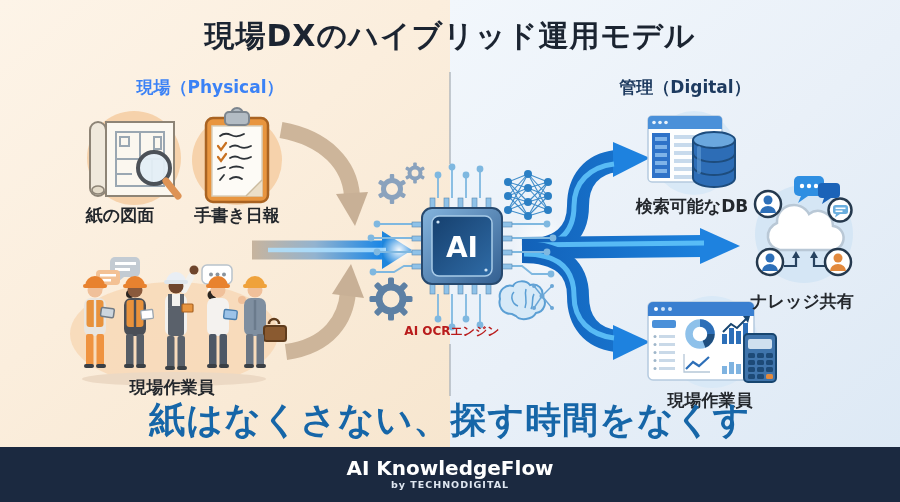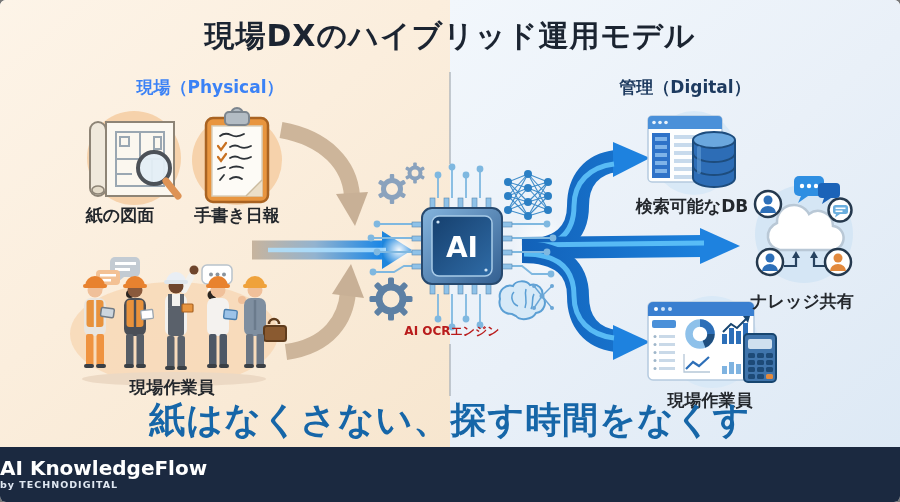--- a/index.html
+++ b/index.html
@@ -1,41 +1,40 @@
 <!DOCTYPE html>
 <html><head>
 <meta charset="utf-8">
 <style>
   html,body{margin:0;padding:0;background:#777;}
   .stage{
     position:relative;width:900px;height:502px;overflow:hidden;
     font-family:"DejaVu Sans","Liberation Sans",sans-serif;
     background:#fff;
-    border-radius:6px;
   }
   .bg-left{position:absolute;left:0;top:0;width:450px;height:447px;
     background:linear-gradient(140deg,#fdf4e8 0%,#fbeedd 45%,#f7e6cf 100%);}
   .bg-right{position:absolute;left:450px;top:0;width:450px;height:447px;
     background:linear-gradient(140deg,#f2f7fc 0%,#e9f0f8 50%,#dde9f5 100%);}
   .divider{position:absolute;left:449px;width:2px;background:#a9b1b9;opacity:.65;}
   .d1{top:72px;height:92px;}
   .d2{top:344px;height:52px;}
   .title{position:absolute;top:16px;left:0;width:100%;text-align:center;
     font-size:30px;font-weight:700;color:#1b2431;letter-spacing:1px;z-index:4;}
   .sec-header{position:absolute;top:76px;transform:translateX(-50%);
     font-size:17px;font-weight:700;z-index:4;white-space:nowrap;}
   .hdr-phys{left:210px;color:#3b82f6;}
   .hdr-dig{left:685px;color:#1d3a5f;}
   .lbl{position:absolute;transform:translateX(-50%);font-size:17px;font-weight:700;
     color:#23272c;z-index:4;white-space:nowrap;}
   .lbl-engine{font-size:12px;color:#b91c1c;}
   .slogan{position:absolute;top:396px;left:0;width:100%;text-align:center;
     font-size:36px;font-weight:700;color:#1666a8;z-index:4;letter-spacing:1px;}
   .footer{position:absolute;left:0;top:447px;width:900px;height:55px;background:#1b2940;
-    display:flex;flex-direction:column;justify-content:center;z-index:5;}
+    display:flex;flex-direction:column;align-items:center;justify-content:center;z-index:5;}
   .brand{font-size:20px;font-weight:700;color:#ffffff;line-height:1.1;}
   .byline{font-size:9.5px;font-weight:700;color:#dfe7f1;letter-spacing:1px;line-height:1.3;}
   .tagline{font-size:11px;color:#9fb0c8;line-height:1.35;}
   svg.abs{position:absolute;z-index:2;}
   svg.arrows{position:absolute;left:0;top:0;z-index:1;}
 </style>
 </head>
 <body>
 
 <div class="stage">

